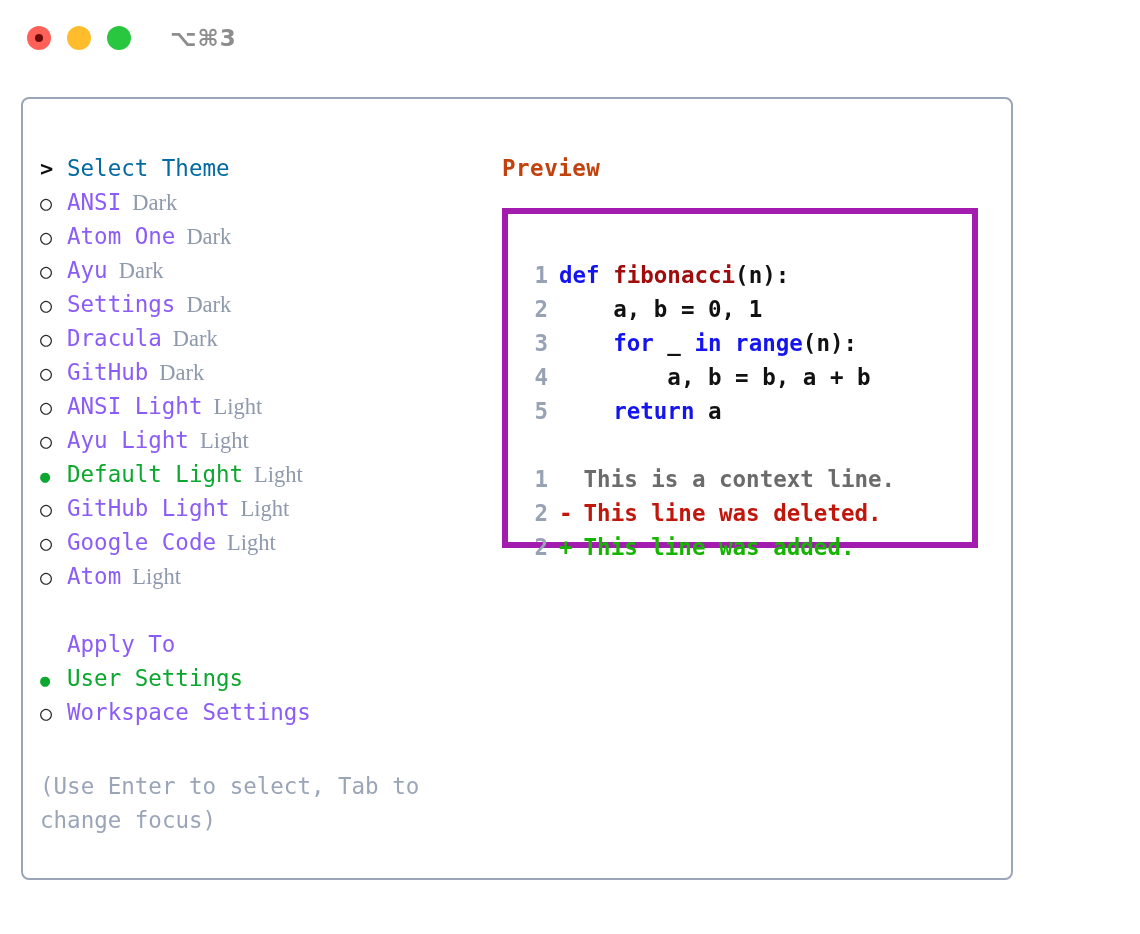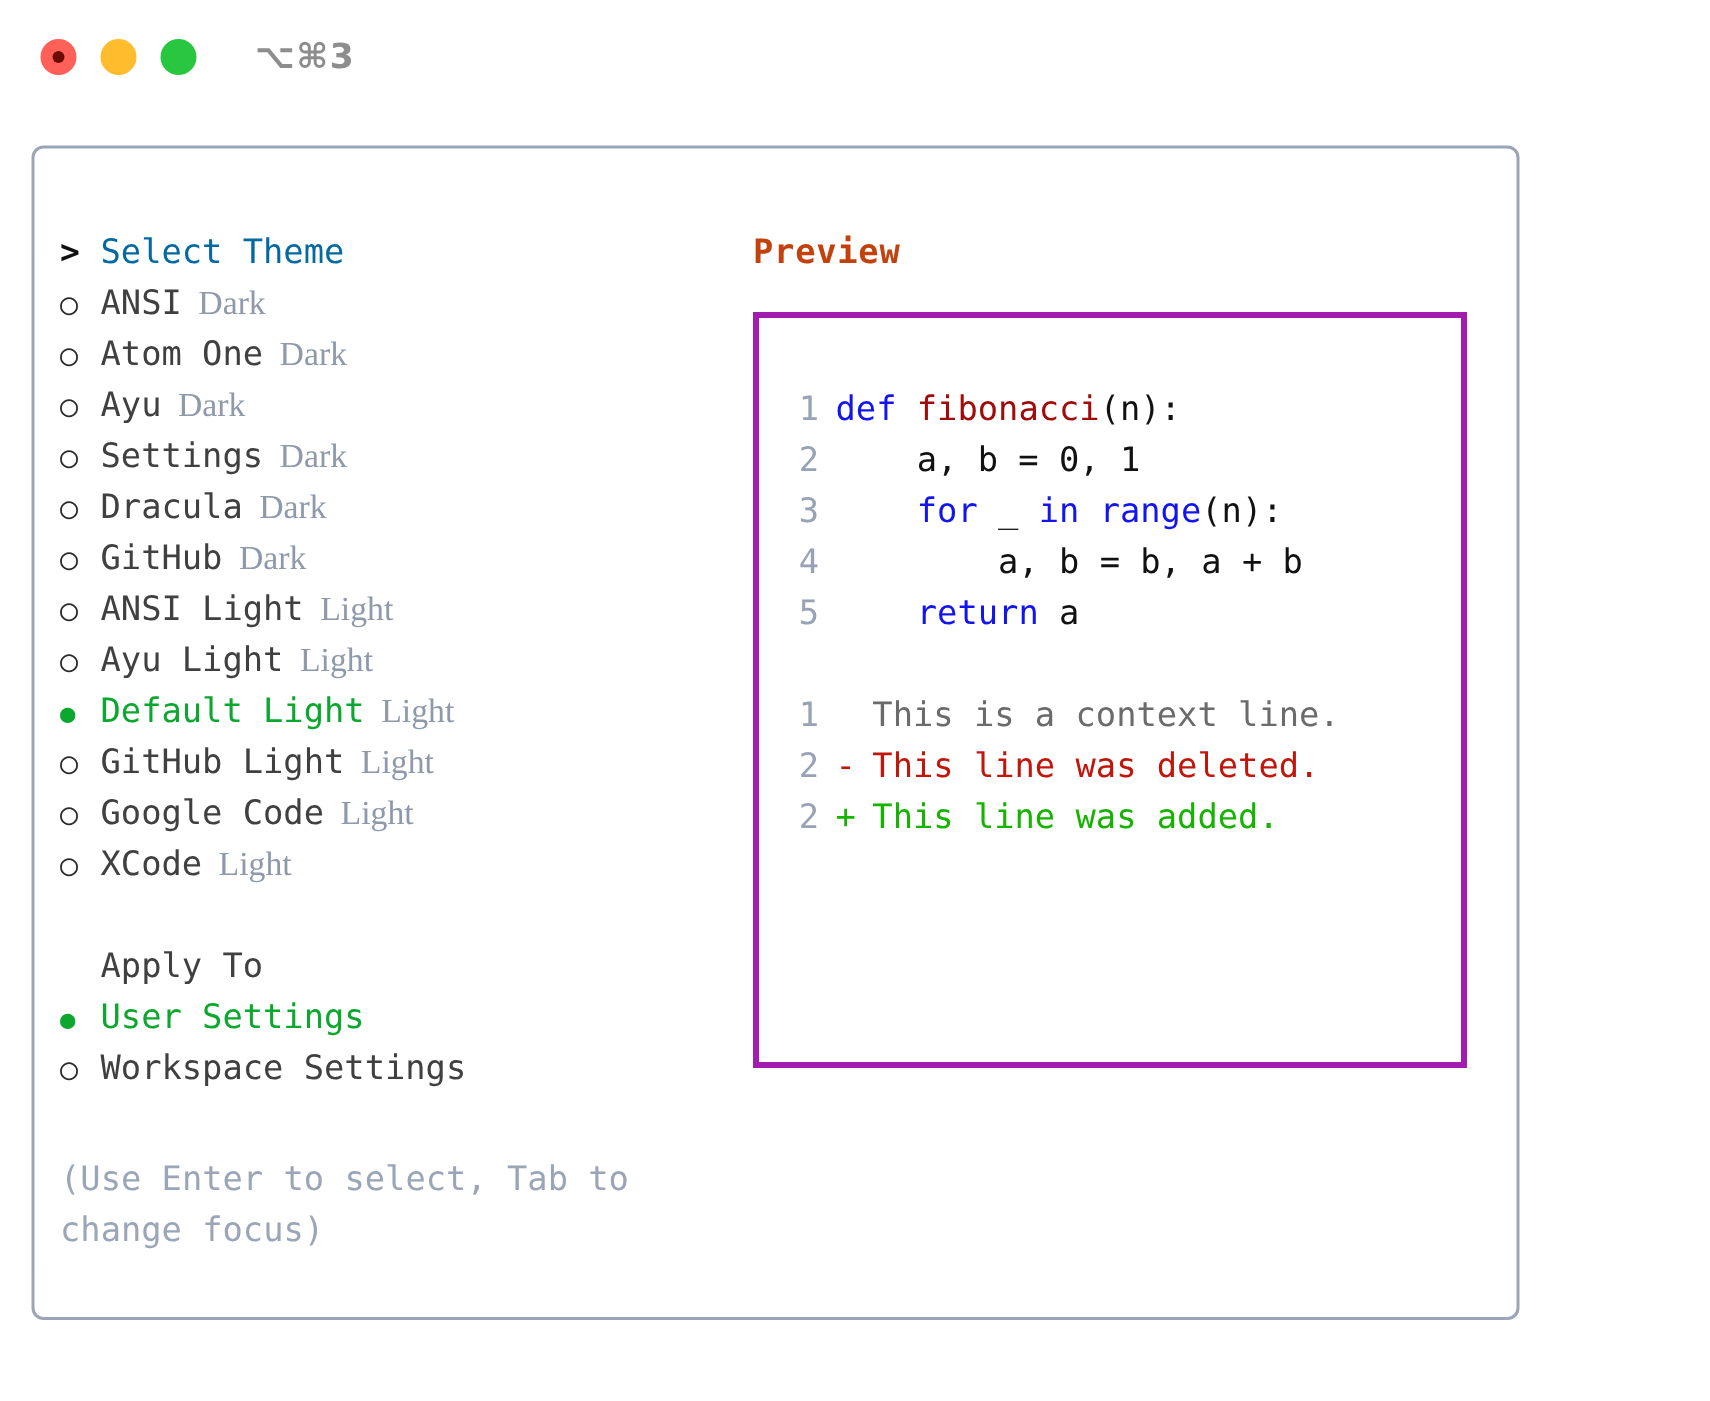--- a/index.html
+++ b/index.html
@@ -102,21 +102,21 @@
     flex: 0 0 27px;
     font-size: 20px;
     color: #2b2b2b;
   }
   .marker.bullet {
     color: #0ca72e;
     font-size: 17px;
   }
   .marker.blank { color: transparent; }
 
-  .row-label { color: #404040; }
+  .row-label { color: #8b5cf6; }
   .row-tag   { color: #8e99ab; font-family: Liberation Serif, serif; }
 
   .row.header .row-label {
     font-weight: 400;
     color: #0369a1;
   }
   .row.header .marker {
     color: #101010;
     font-weight: 700;
     font-size: 22px;
@@ -145,25 +145,26 @@
     font-size: 22.5px;
     line-height: 34px;
     font-weight: 700;
     color: #c2410c;
     letter-spacing: 0.5px;
   }
 
   #preview-box {
     margin-top: 23px;
     width: 476px;
-    height: 504px;
-    border: 4px solid #a21caf;
+    height: 340px;
+    border: 6px solid #a21caf;
     box-sizing: border-box;
     background: #ffffff;
     position: relative;
+    font-weight: bold;
   }
 
   #code-area {
     position: absolute;
     left: 16px;
     top: 44px;
     width: 444px;
   }
 
   .code-line {
@@ -220,21 +221,21 @@
           <div class="row"><span class="marker">○</span><span class="row-label">Atom One</span><span class="gap"> </span><span class="row-tag">Dark</span></div>
           <div class="row"><span class="marker">○</span><span class="row-label">Ayu</span><span class="gap"> </span><span class="row-tag">Dark</span></div>
           <div class="row"><span class="marker">○</span><span class="row-label">Settings</span><span class="gap"> </span><span class="row-tag">Dark</span></div>
           <div class="row"><span class="marker">○</span><span class="row-label">Dracula</span><span class="gap"> </span><span class="row-tag">Dark</span></div>
           <div class="row"><span class="marker">○</span><span class="row-label">GitHub</span><span class="gap"> </span><span class="row-tag">Dark</span></div>
           <div class="row"><span class="marker">○</span><span class="row-label">ANSI Light</span><span class="gap"> </span><span class="row-tag">Light</span></div>
           <div class="row"><span class="marker">○</span><span class="row-label">Ayu Light</span><span class="gap"> </span><span class="row-tag">Light</span></div>
           <div class="row selected"><span class="marker bullet">●</span><span class="row-label">Default Light</span><span class="gap"> </span><span class="row-tag">Light</span></div>
           <div class="row"><span class="marker">○</span><span class="row-label">GitHub Light</span><span class="gap"> </span><span class="row-tag">Light</span></div>
           <div class="row"><span class="marker">○</span><span class="row-label">Google Code</span><span class="gap"> </span><span class="row-tag">Light</span></div>
-          <div class="row"><span class="marker">○</span><span class="row-label">XCode</span><span class="gap"> </span><span class="row-tag">Light</span></div>
+          <div class="row"><span class="marker">○</span><span class="row-label">Atom</span><span class="gap"> </span><span class="row-tag">Light</span></div>
         </div>
 
       <div class="spacer-row"></div>
 
       <div class="row">
         <span class="marker blank">&nbsp;</span>
         <span class="row-label">Apply To</span>
       </div>
 
       <div id="apply-rows">

